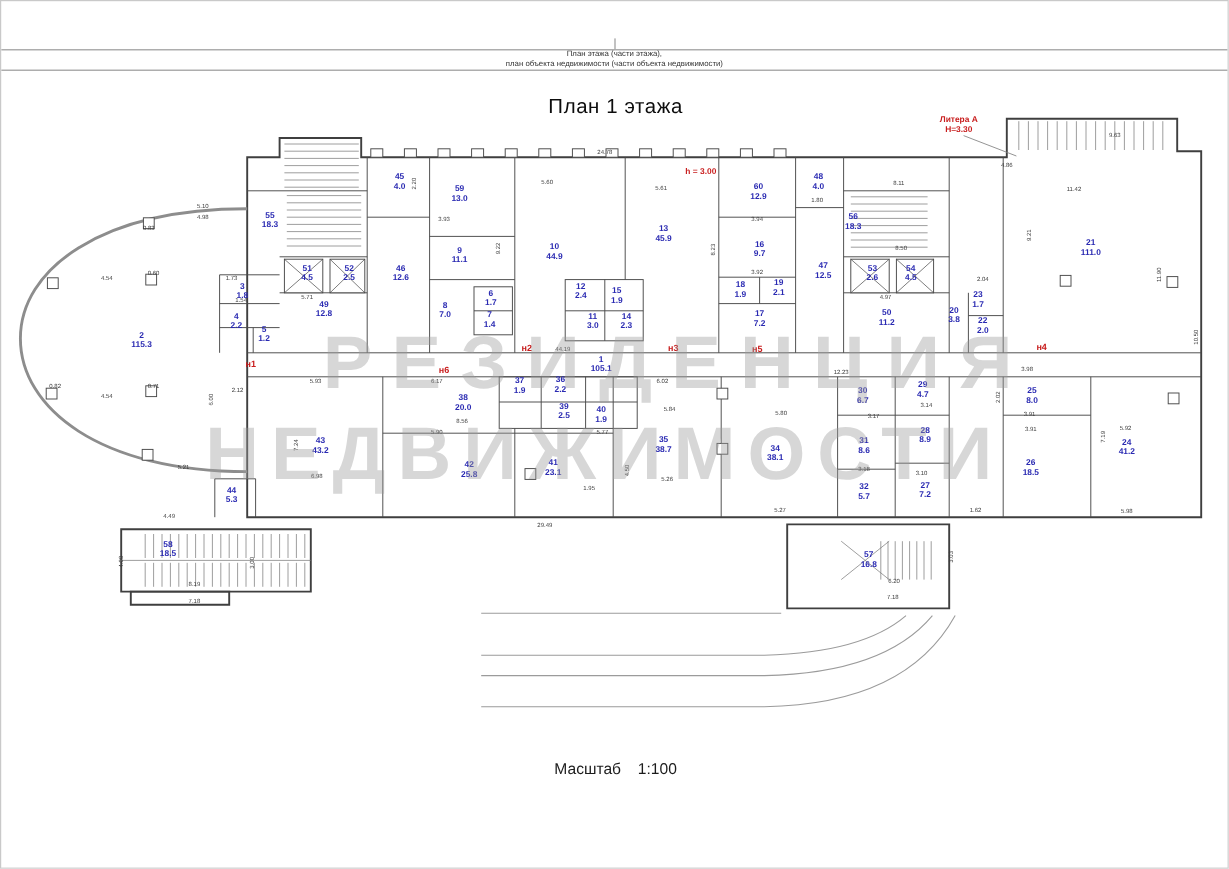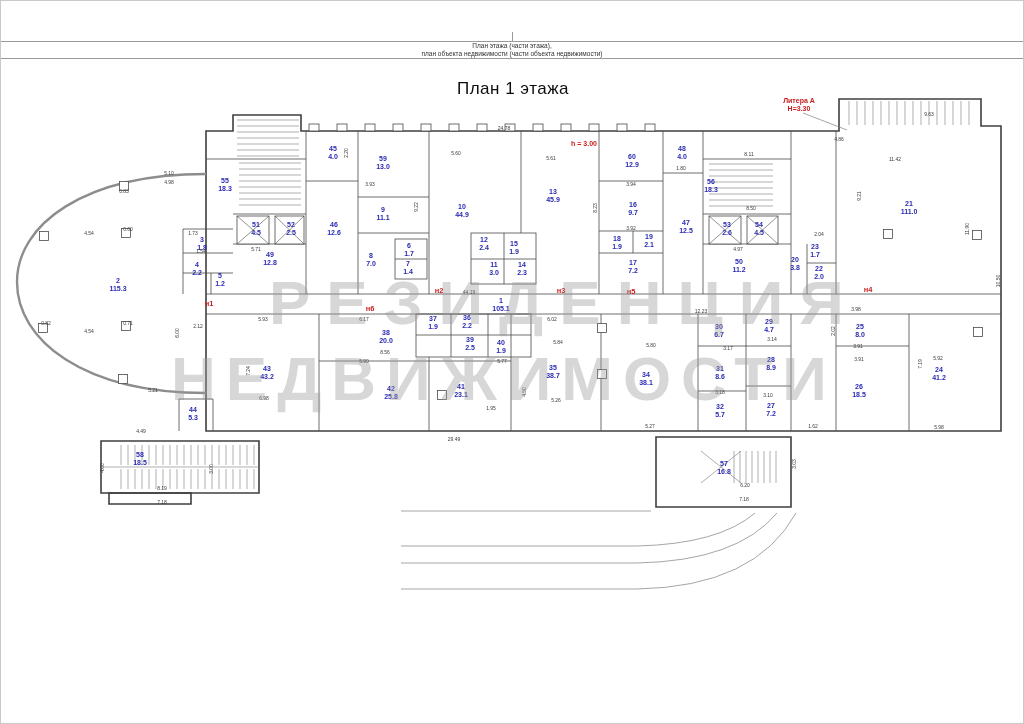--- a/index.html
+++ b/index.html
@@ -743,13 +743,16 @@
 
   <div class="red-note" id="height-note">h = 3.00</div>
   <div class="red-note" id="litera-note">
     <div>Литера А</div>
     <div>Н=3.30</div>
   </div>
 
   <div class="watermark" id="wm2">НЕДВИЖИМОСТИ</div>
   <div class="watermark" id="wm1">РЕЗИДЕНЦИЯ</div>
 
+  <div class="scale">
+    <span>Масштаб</span><span>1:100</span>
+  </div>
 </div>
 
 </body></html>

